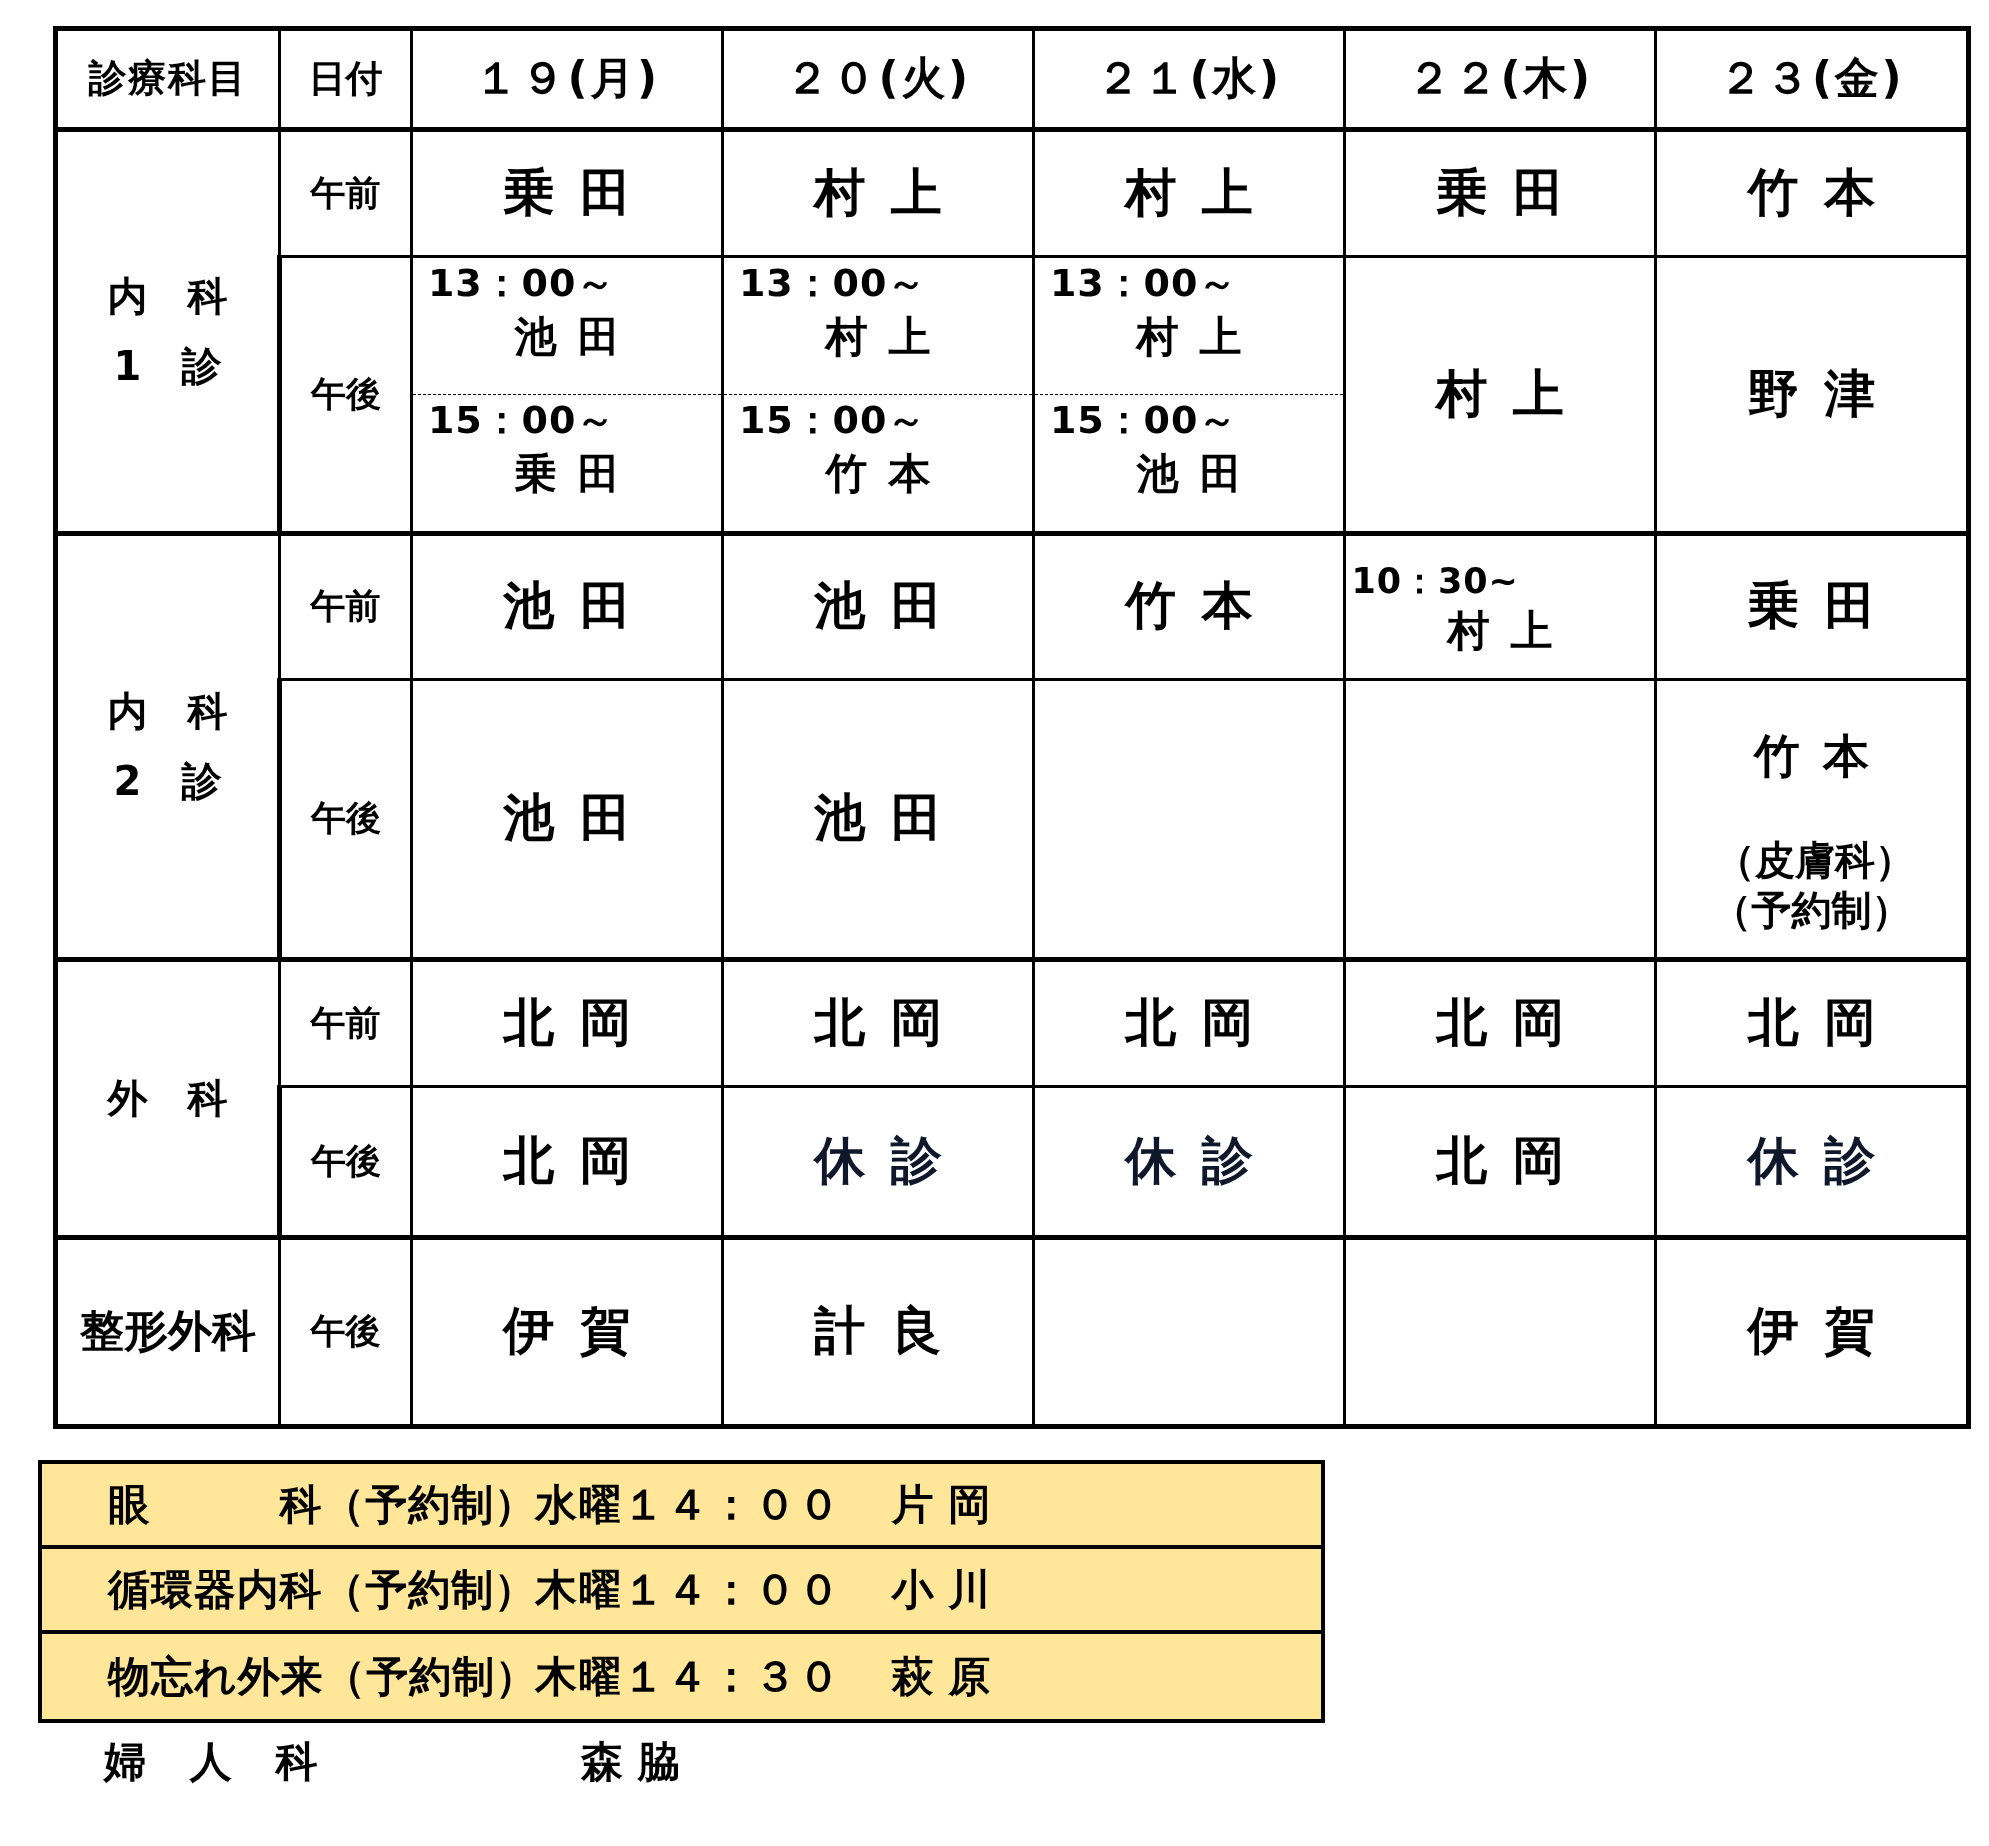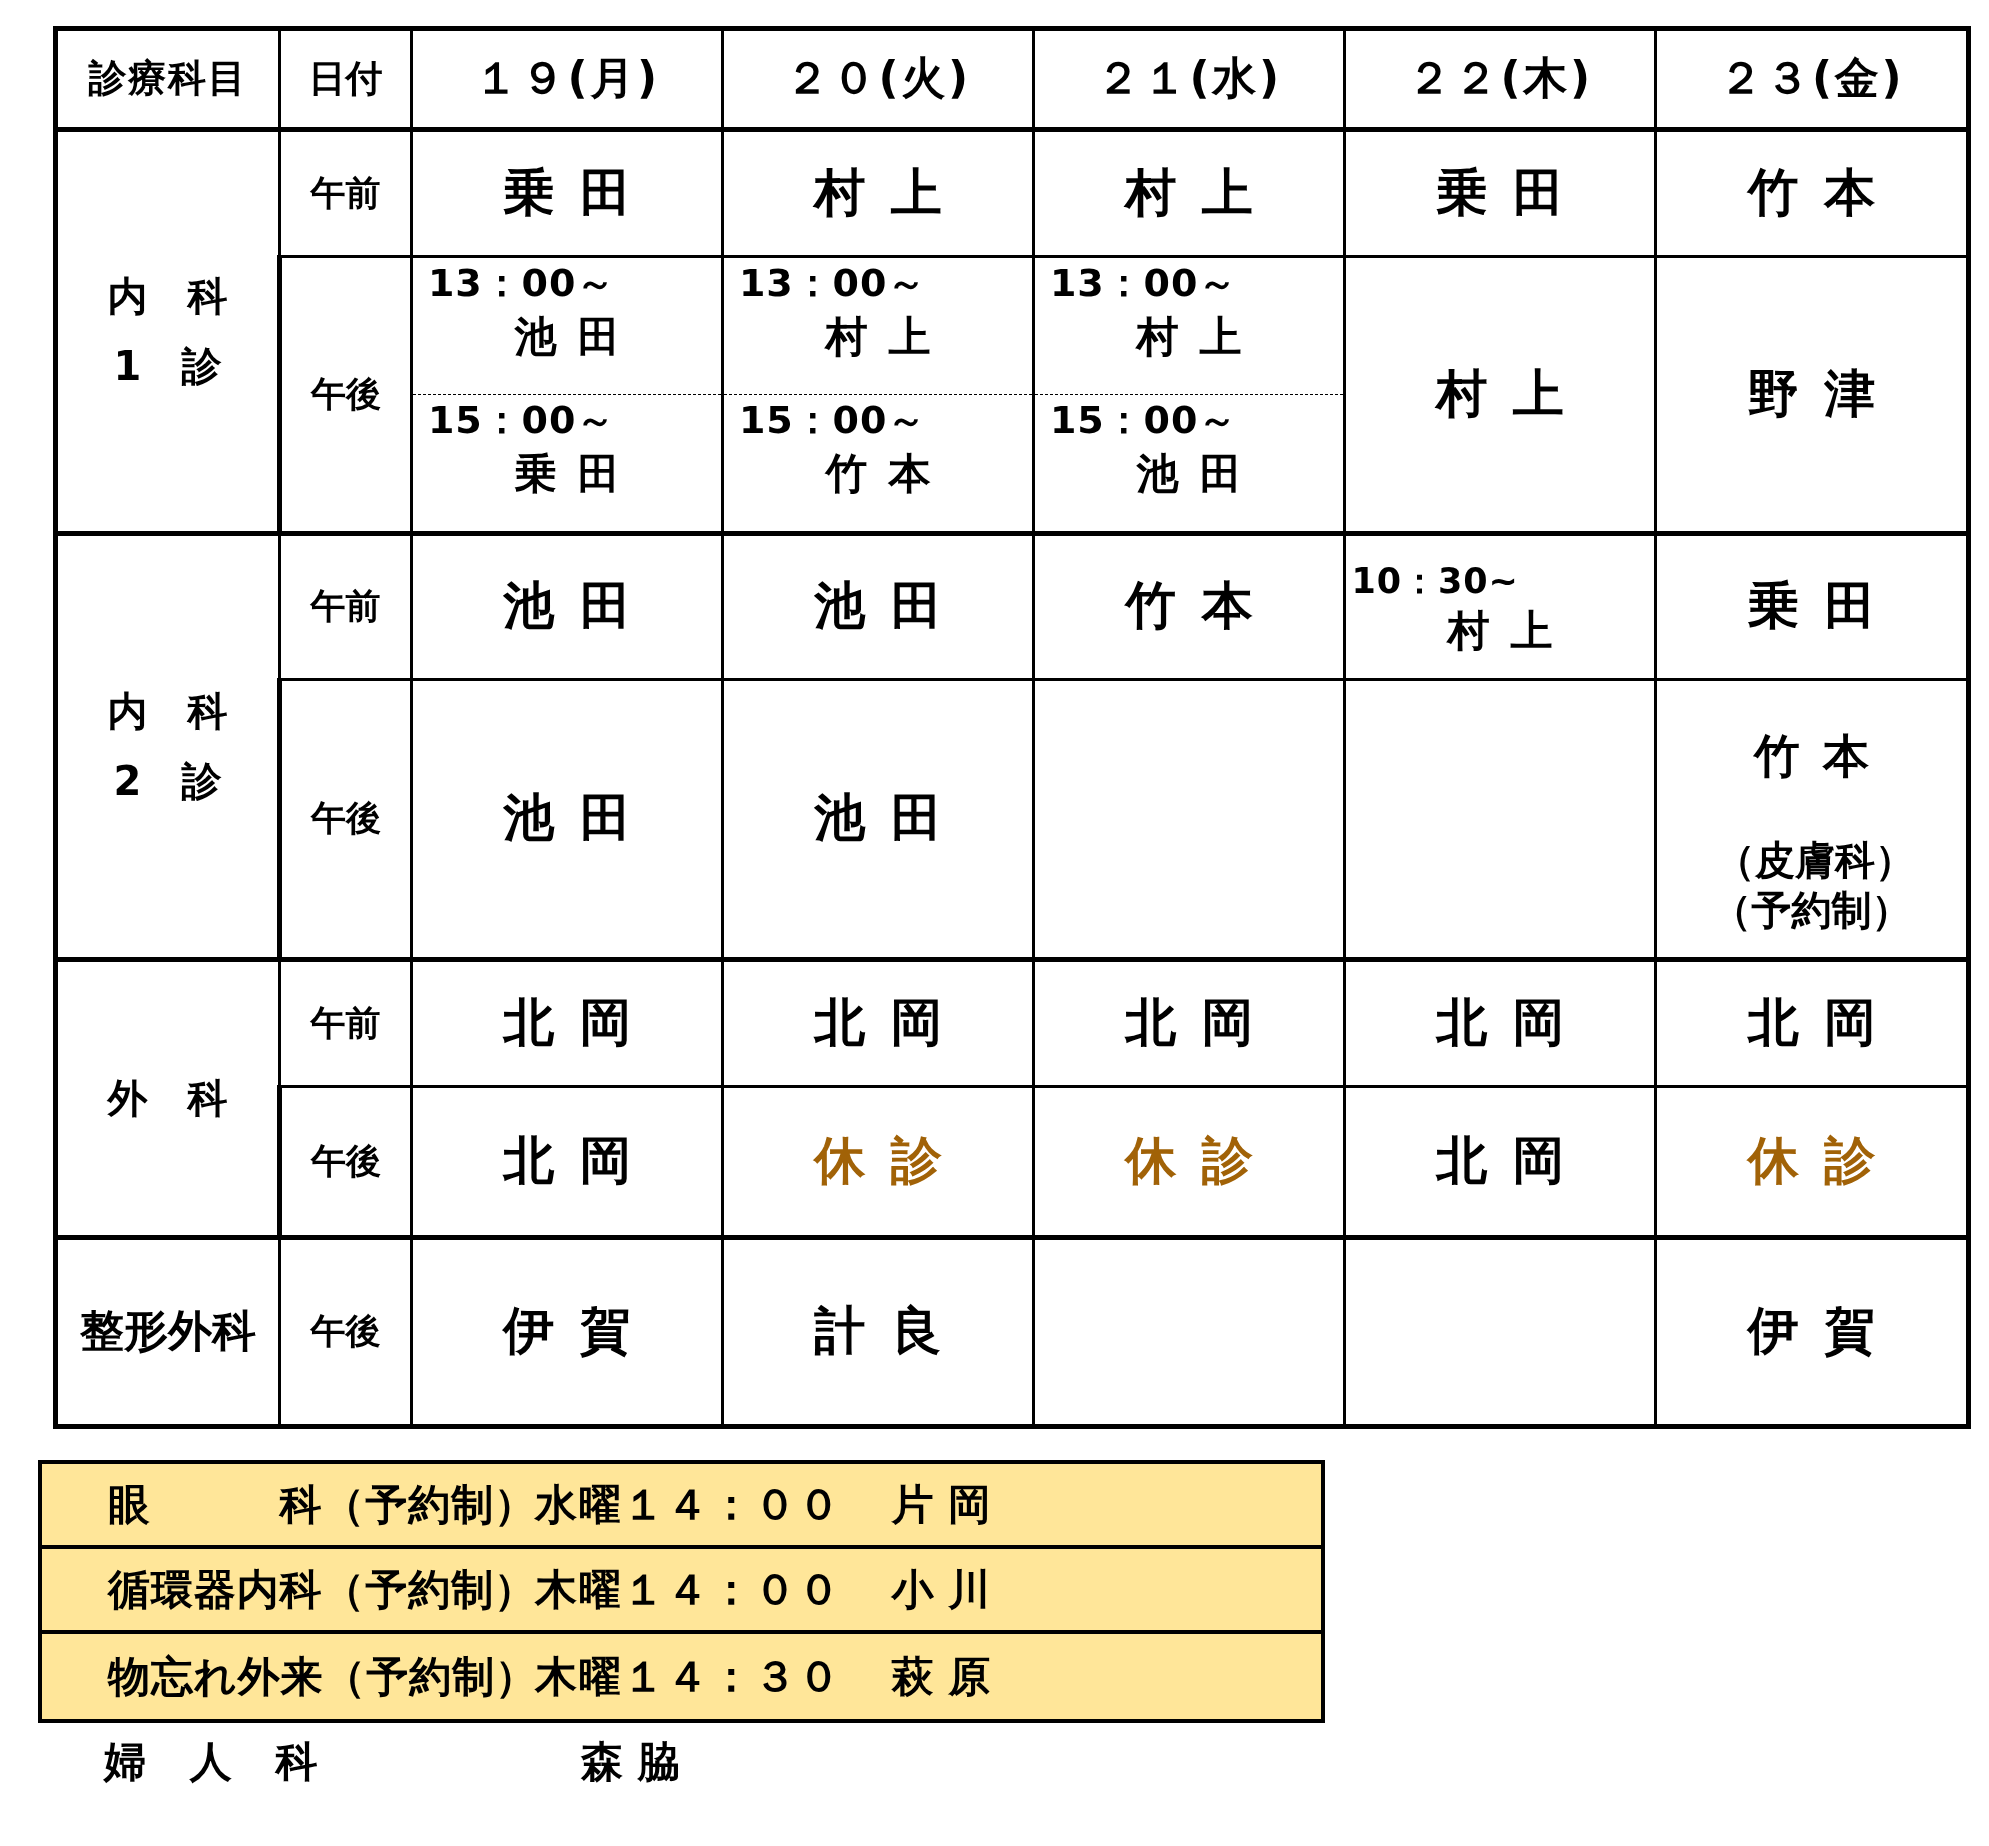--- a/index.html
+++ b/index.html
@@ -33,21 +33,21 @@
   td.day-hdr    { font-size:44px; letter-spacing:2.7px; }
 
   td.grp { background:#C6E0B4; font-size:40px; line-height:1.75; }
   td.grp-seikei { background:#C6E0B4; font-size:44px; }
 
   td.period { font-size:35px; }
 
   td.nm { font-size:51px; }
   td.nm span, .sp { letter-spacing:0.5em; margin-right:-0.5em; white-space:nowrap; }
 
-  td.closed { color:#a16207; }
+  td.closed { color:#0f172a; }
 
   
   td.split { vertical-align:top; }
   .slot { height:136px; padding-top:3.7px; }
   .slot + .slot { border-top:1.8px dashed #000; }
   .slot .t { text-align:left; font-size:38px; line-height:1.15; padding-left:15px; letter-spacing:0.9px; }
   .slot .n { text-align:center; font-size:42px; line-height:1.5; }
   .slot .n span { letter-spacing:0.5em; margin-right:-0.5em; }
 
   

